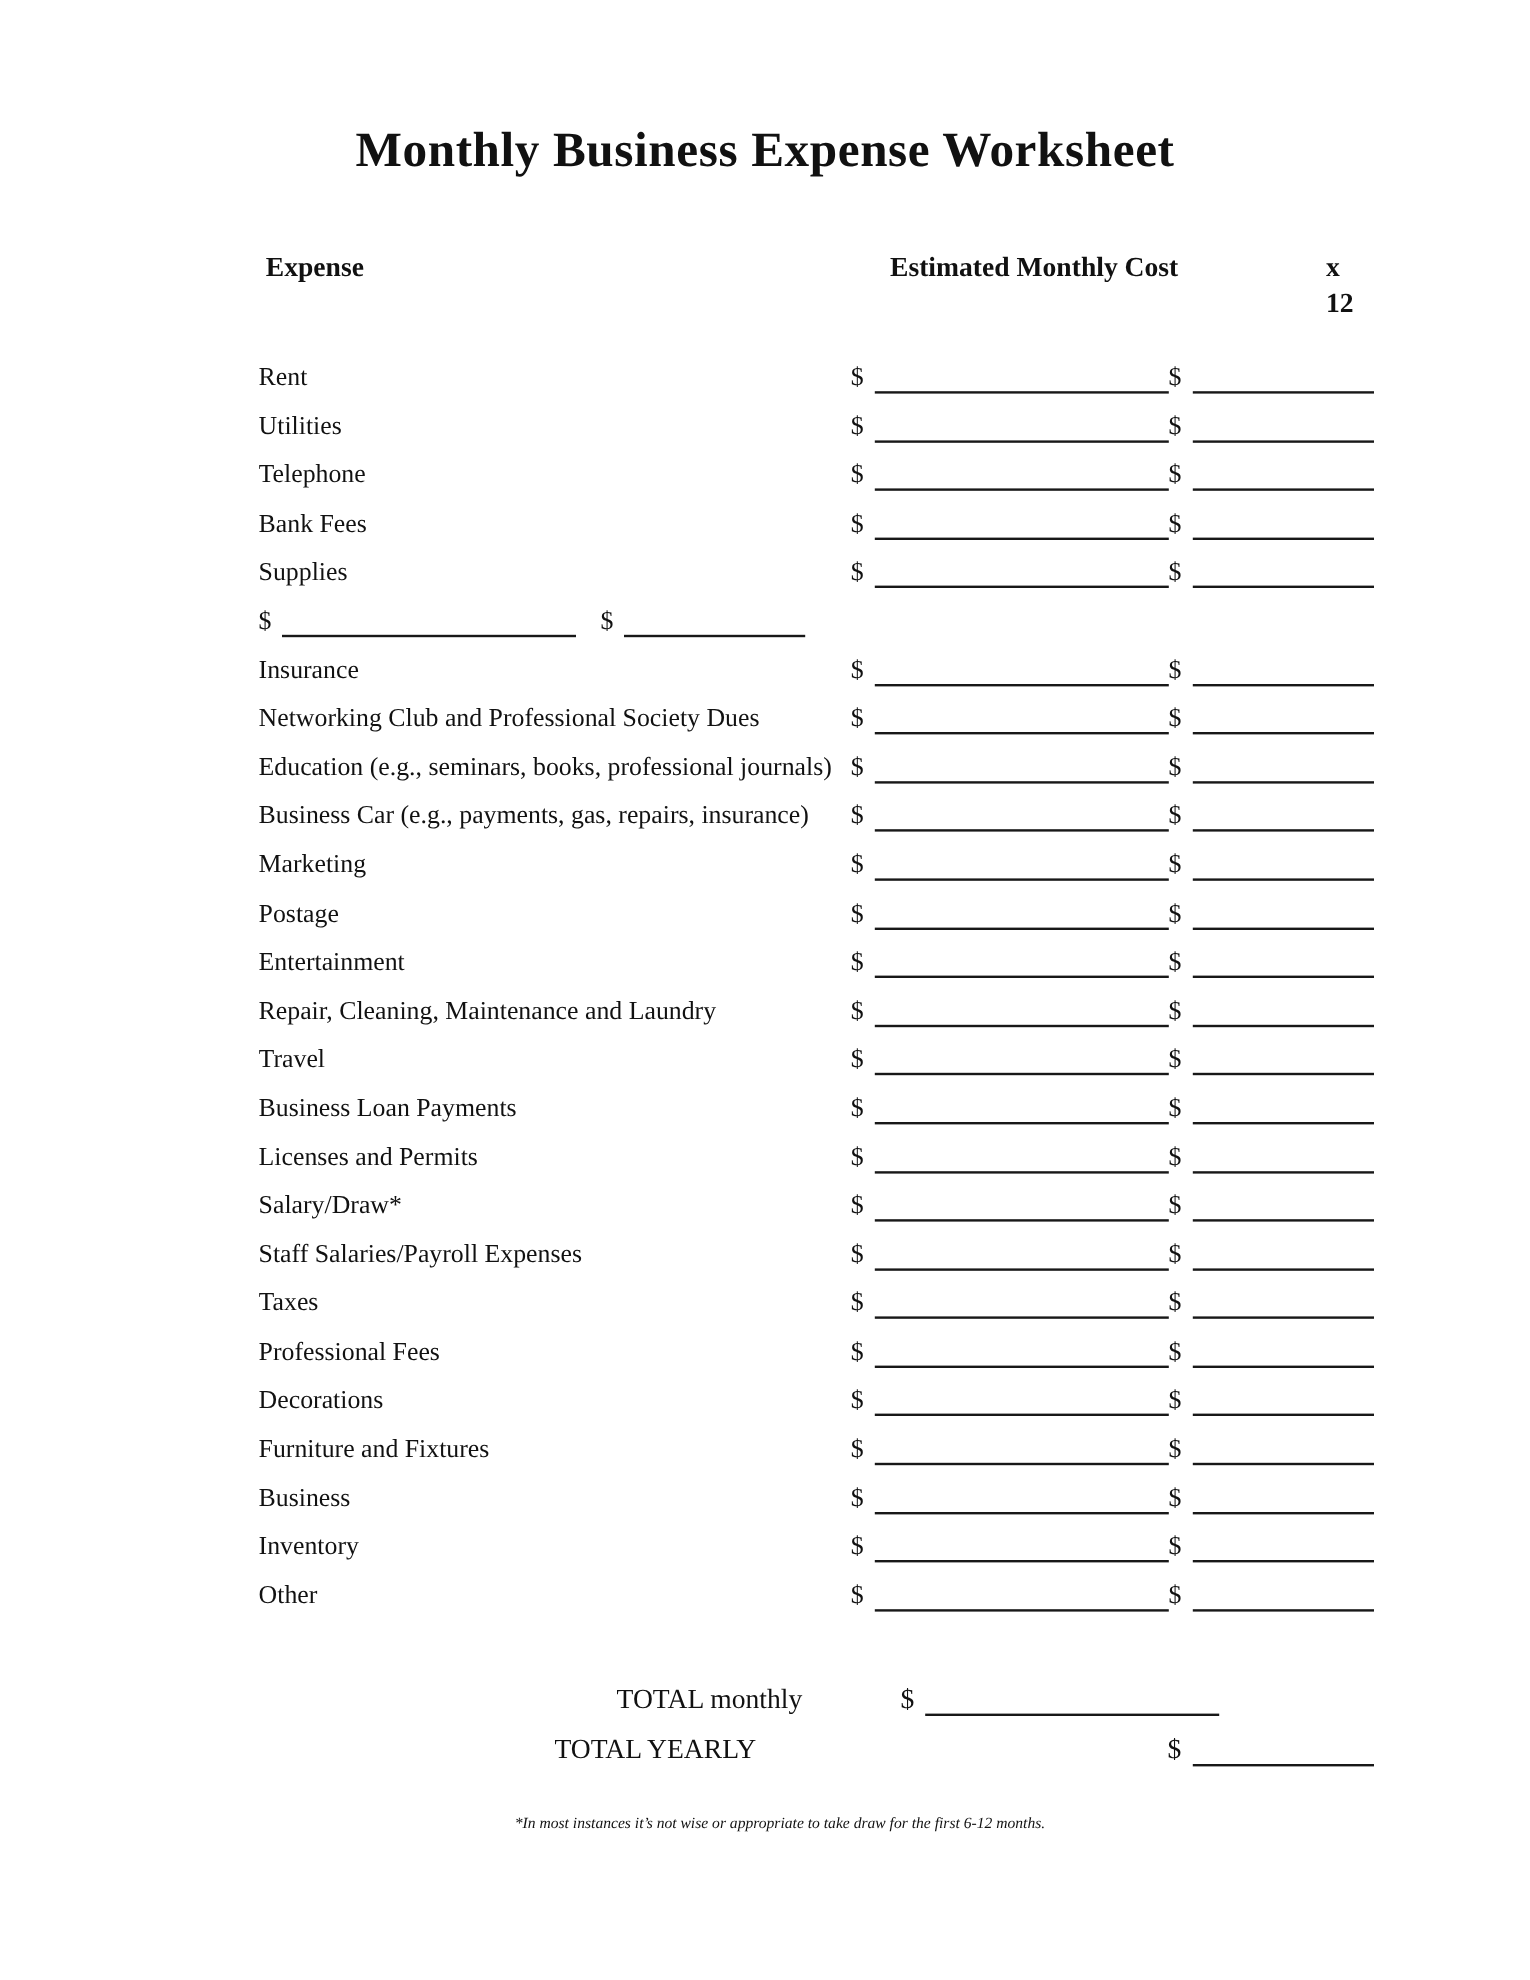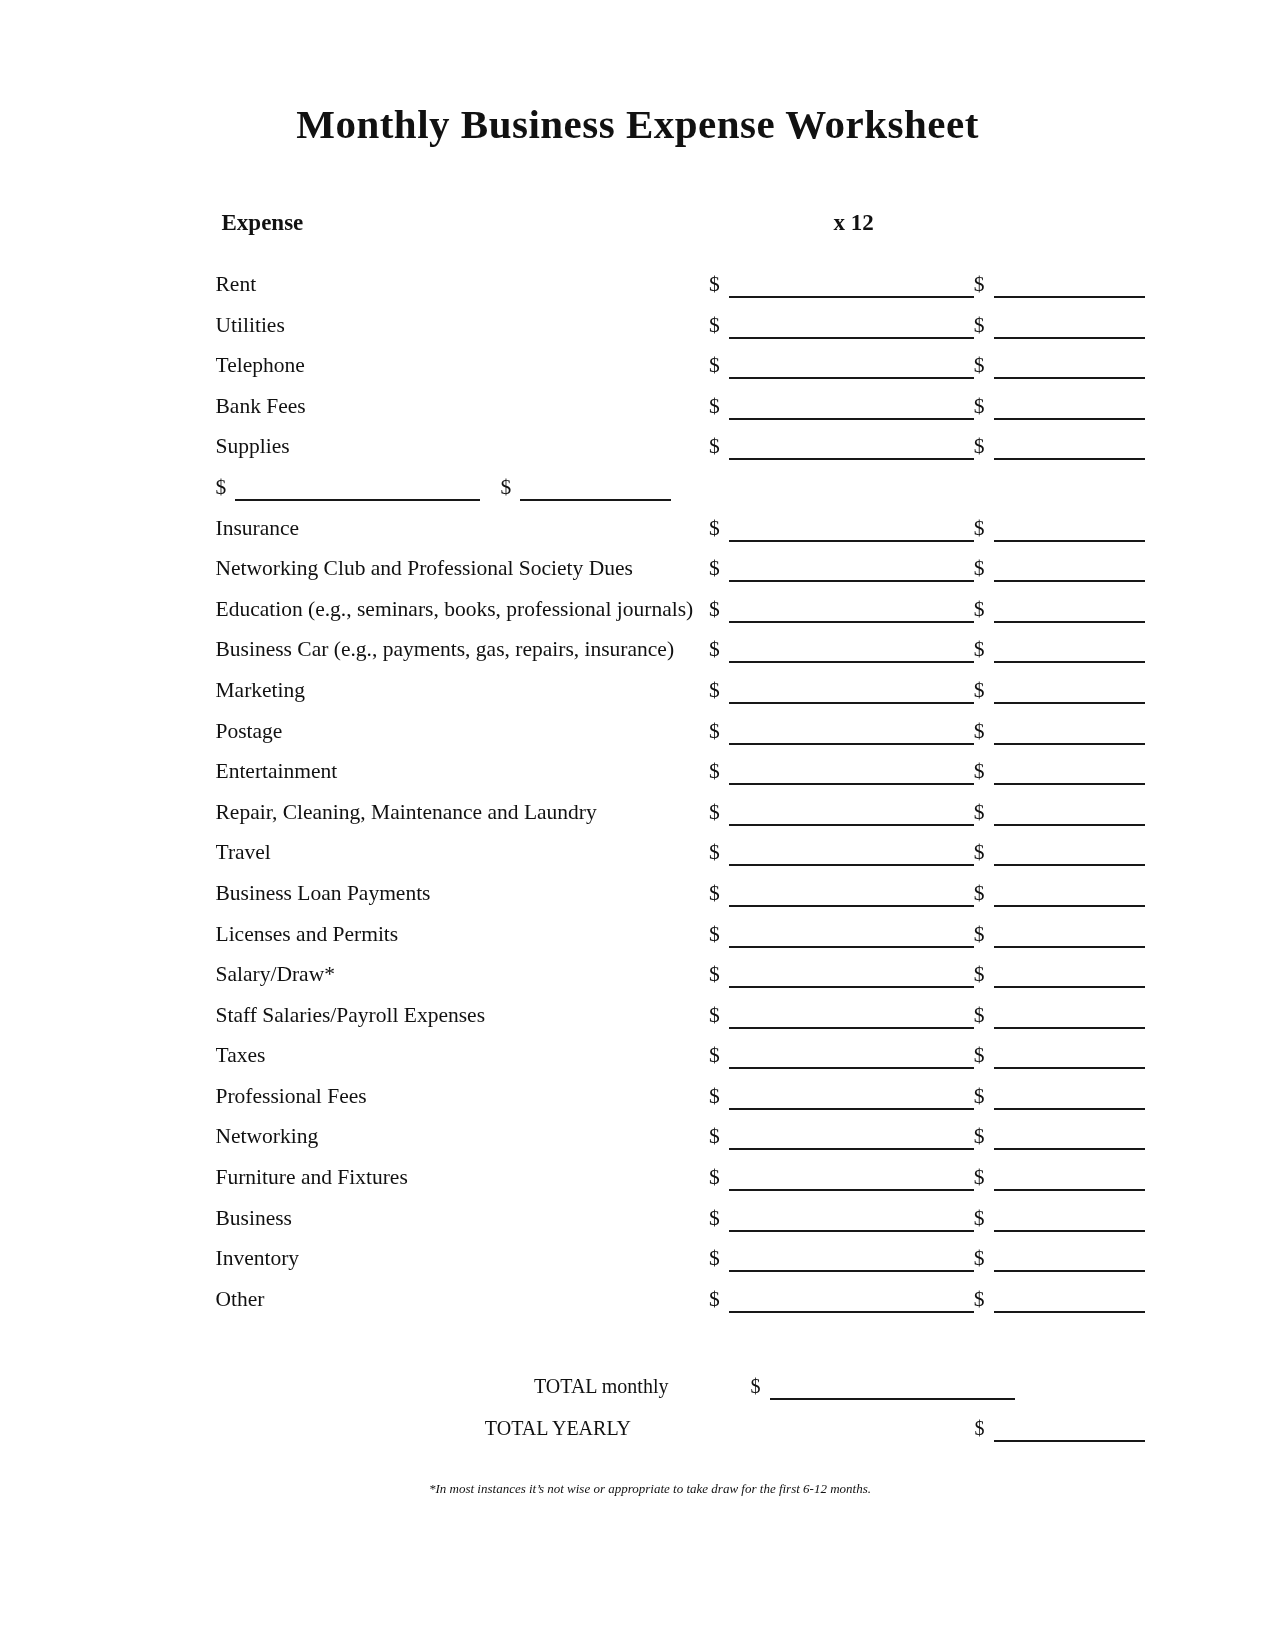--- a/index.html
+++ b/index.html
@@ -58,21 +58,21 @@
   }
   .blank-monthly { width: 245px; }
   .blank-yearly  { width: 151px; }
 
   .totals {
     margin-top: 46px;
   }
   .totals .row {
     height: 42px;
     line-height: 42px;
-    font-size: 20px;
+    font-size: 23px;
   }
   .totals .label-col {
     text-align: right;
     padding-right: 82px;
   }
   .footnote {
     margin-top: 32px;
     text-align: center;
     font-style: italic;
     font-size: 13px;
@@ -83,20 +83,21 @@
 <body>
 
 <div class="page">
 
   <div class="title">Monthly Business Expense Worksheet</div>
 
   <div class="sheet">
 
     <div class="header-row">
       <span class="header-expense">Expense</span>
+      <span class="header-monthly">Estimated Monthly Cost</span>
       <span class="header-yearly">x 12</span>
     </div>
 
     <div id="expense-rows">
       <div class="row">
         <span class="label-col">Rent</span>
         <span class="cell-monthly">
           <span class="dollar">$</span><span class="blank blank-monthly"></span>
         </span>
         <span class="cell-yearly">
@@ -297,21 +298,21 @@
         <span class="label-col">Professional Fees</span>
         <span class="cell-monthly">
           <span class="dollar">$</span><span class="blank blank-monthly"></span>
         </span>
         <span class="cell-yearly">
           <span class="dollar">$</span><span class="blank blank-yearly"></span>
         </span>
       </div>
 
       <div class="row">
-        <span class="label-col">Networking</span>
+        <span class="label-col">Decorations</span>
         <span class="cell-monthly">
           <span class="dollar">$</span><span class="blank blank-monthly"></span>
         </span>
         <span class="cell-yearly">
           <span class="dollar">$</span><span class="blank blank-yearly"></span>
         </span>
       </div>
 
       <div class="row">
         <span class="label-col">Furniture and Fixtures</span>

